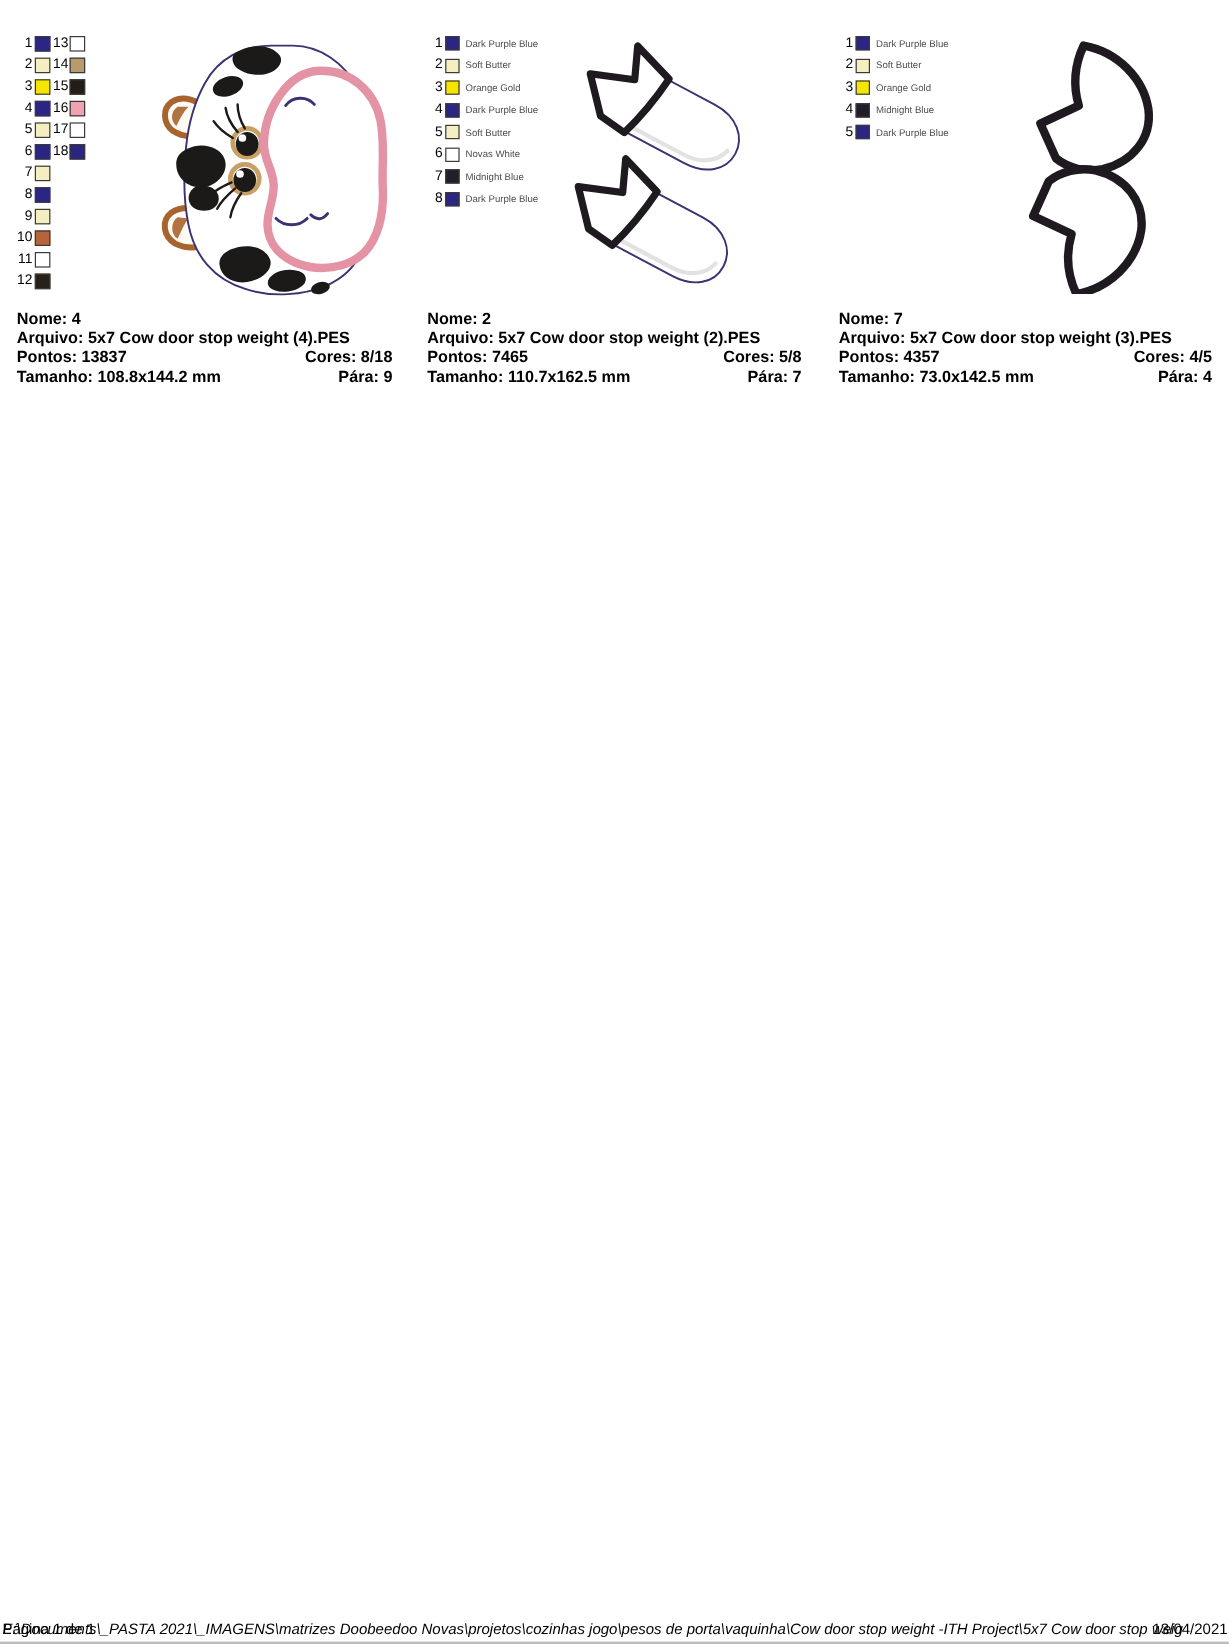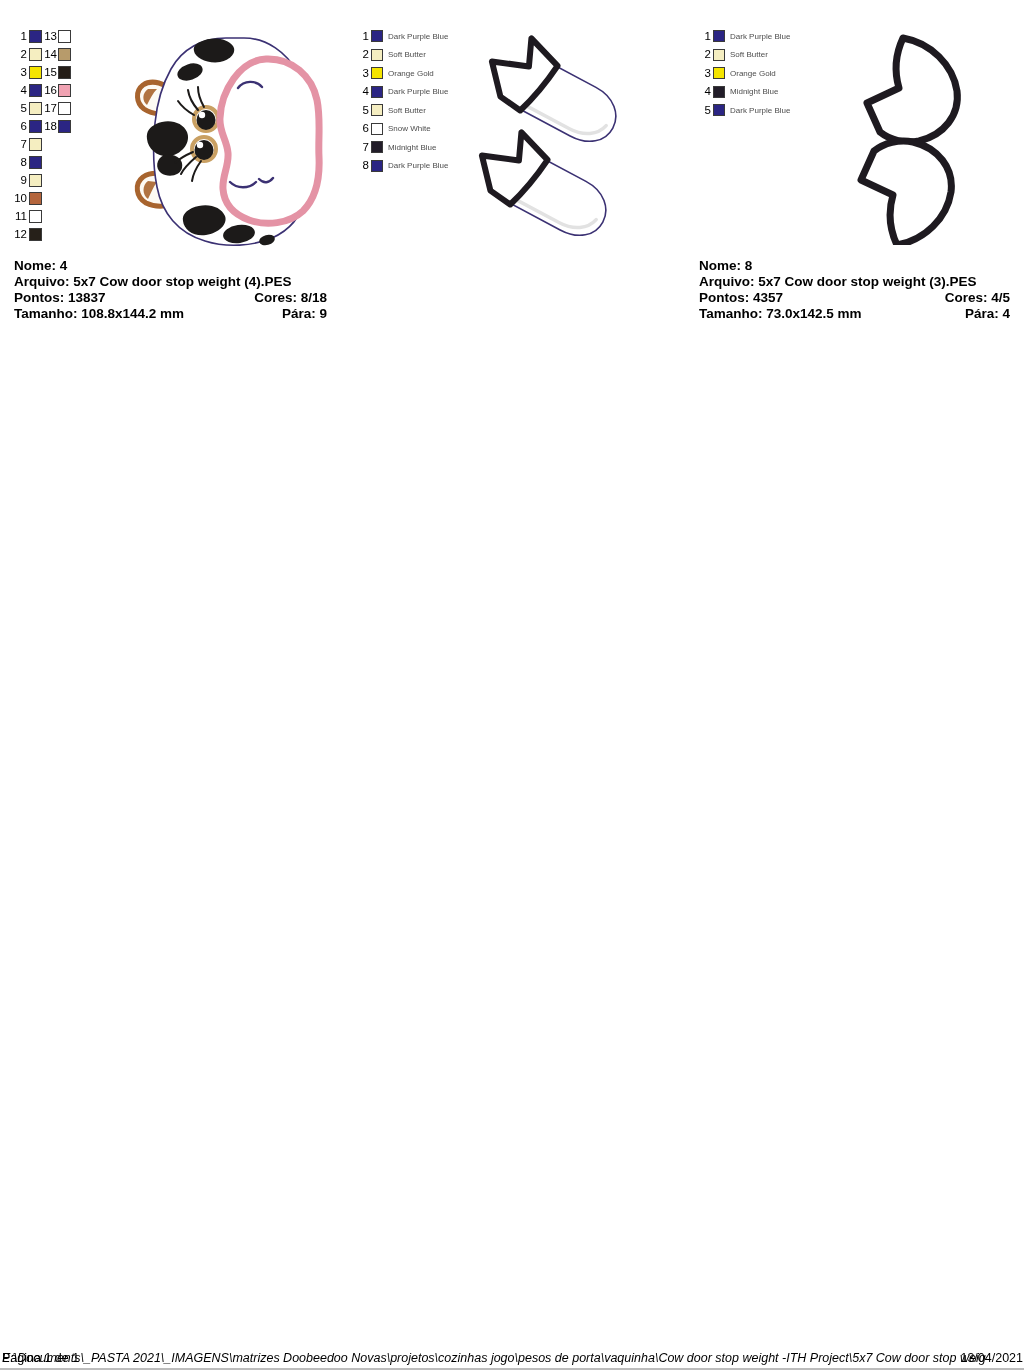--- a/index.html
+++ b/index.html
@@ -209,21 +209,21 @@
 
         <div class="prow">
           <span class="pnum">5</span>
           <span class="sw" style="background: rgb(245, 238, 193);"></span>
           <span class="pname">Soft Butter</span>
         </div>
 
         <div class="prow">
           <span class="pnum">6</span>
           <span class="sw" style="background: rgb(255, 255, 255);"></span>
-          <span class="pname">Snow White</span>
+          <span class="pname">Novas White</span>
         </div>
 
         <div class="prow">
           <span class="pnum">7</span>
           <span class="sw" style="background: rgb(34, 29, 41);"></span>
           <span class="pname">Midnight Blue</span>
         </div>
 
         <div class="prow">
           <span class="pnum">8</span>
@@ -238,20 +238,32 @@
         <path d="M 46,53 L 100,53 C 116,53 128,45 131,33" style="stroke:var(--shade-gray);stroke-width:3.5;fill:none;stroke-linecap:round;"></path>
         <path d="M 60,3 L 24,-9 L 35,17 L 0,30 L 24,57 L 48,60 C 54,42 58,22 60,3 Z" style="fill:#ffffff;stroke:var(--hoof-black);stroke-width:6;stroke-linejoin:round;"></path>
       </g>
       <g transform="translate(18,104) rotate(28)">
         <path d="M 40,4 L 104,4 C 125,4 138,17 138,32 C 138,48 124,59 104,59 L 34,59 Z" style="fill:#ffffff;stroke:var(--outline-navy);stroke-width:1.6;"></path>
         <path d="M 46,53 L 100,53 C 116,53 128,45 131,33" style="stroke:var(--shade-gray);stroke-width:3.5;fill:none;stroke-linecap:round;"></path>
         <path d="M 60,3 L 24,-9 L 35,17 L 0,30 L 24,57 L 48,60 C 54,42 58,22 60,3 Z" style="fill:#ffffff;stroke:var(--hoof-black);stroke-width:6;stroke-linejoin:round;"></path>
       </g>
     </svg>
 
+    <div class="info" style="left:14px;width:312px;">
+      <div class="iline">Nome: 2</div>
+      <div class="iline">Arquivo: 5x7 Cow door stop weight (2).PES</div>
+      <div class="iline split">
+        <span>Pontos: 7465</span>
+        <span>Cores: 5/8</span>
+      </div>
+      <div class="iline split">
+        <span>Tamanho: 110.7x162.5 mm</span>
+        <span>Pára: 7</span>
+      </div>
+    </div>
   </section>
 
   <section class="block block3">
     <div class="palette p3" style="left:17px;top:27px;">
 
         <div class="prow">
           <span class="pnum">1</span>
           <span class="sw" style="background: rgb(43, 37, 131);"></span>
           <span class="pname">Dark Purple Blue</span>
         </div>
@@ -284,21 +296,21 @@
     <svg class="art" style="left:160px;top:30px;" width="120" height="215" viewBox="0 0 120 215">
       <g transform="translate(4,5)">
         <path d="M 54,3 C 82,8 104,30 108,56 C 111,80 95,100 70,106 C 56,109 41,105 31,97 L 18,68 L 50,53 C 45,36 47,18 54,3 Z" style="fill:#ffffff;stroke:var(--hoof-black);stroke-width:7;stroke-linejoin:round;"></path>
       </g>
       <g transform="translate(-2,218) scale(1,-1)">
         <path d="M 54,3 C 82,8 104,30 108,56 C 111,80 95,100 70,106 C 56,109 41,105 31,97 L 18,68 L 50,53 C 45,36 47,18 54,3 Z" style="fill:#ffffff;stroke:var(--hoof-black);stroke-width:7;stroke-linejoin:round;"></path>
       </g>
     </svg>
 
     <div class="info" style="left:14px;width:311px;">
-      <div class="iline">Nome: 8</div>
+      <div class="iline">Nome: 7</div>
       <div class="iline">Arquivo: 5x7 Cow door stop weight (3).PES</div>
       <div class="iline split">
         <span>Pontos: 4357</span>
         <span>Cores: 4/5</span>
       </div>
       <div class="iline split">
         <span>Tamanho: 73.0x142.5 mm</span>
         <span>Pára: 4</span>
       </div>
     </div>

